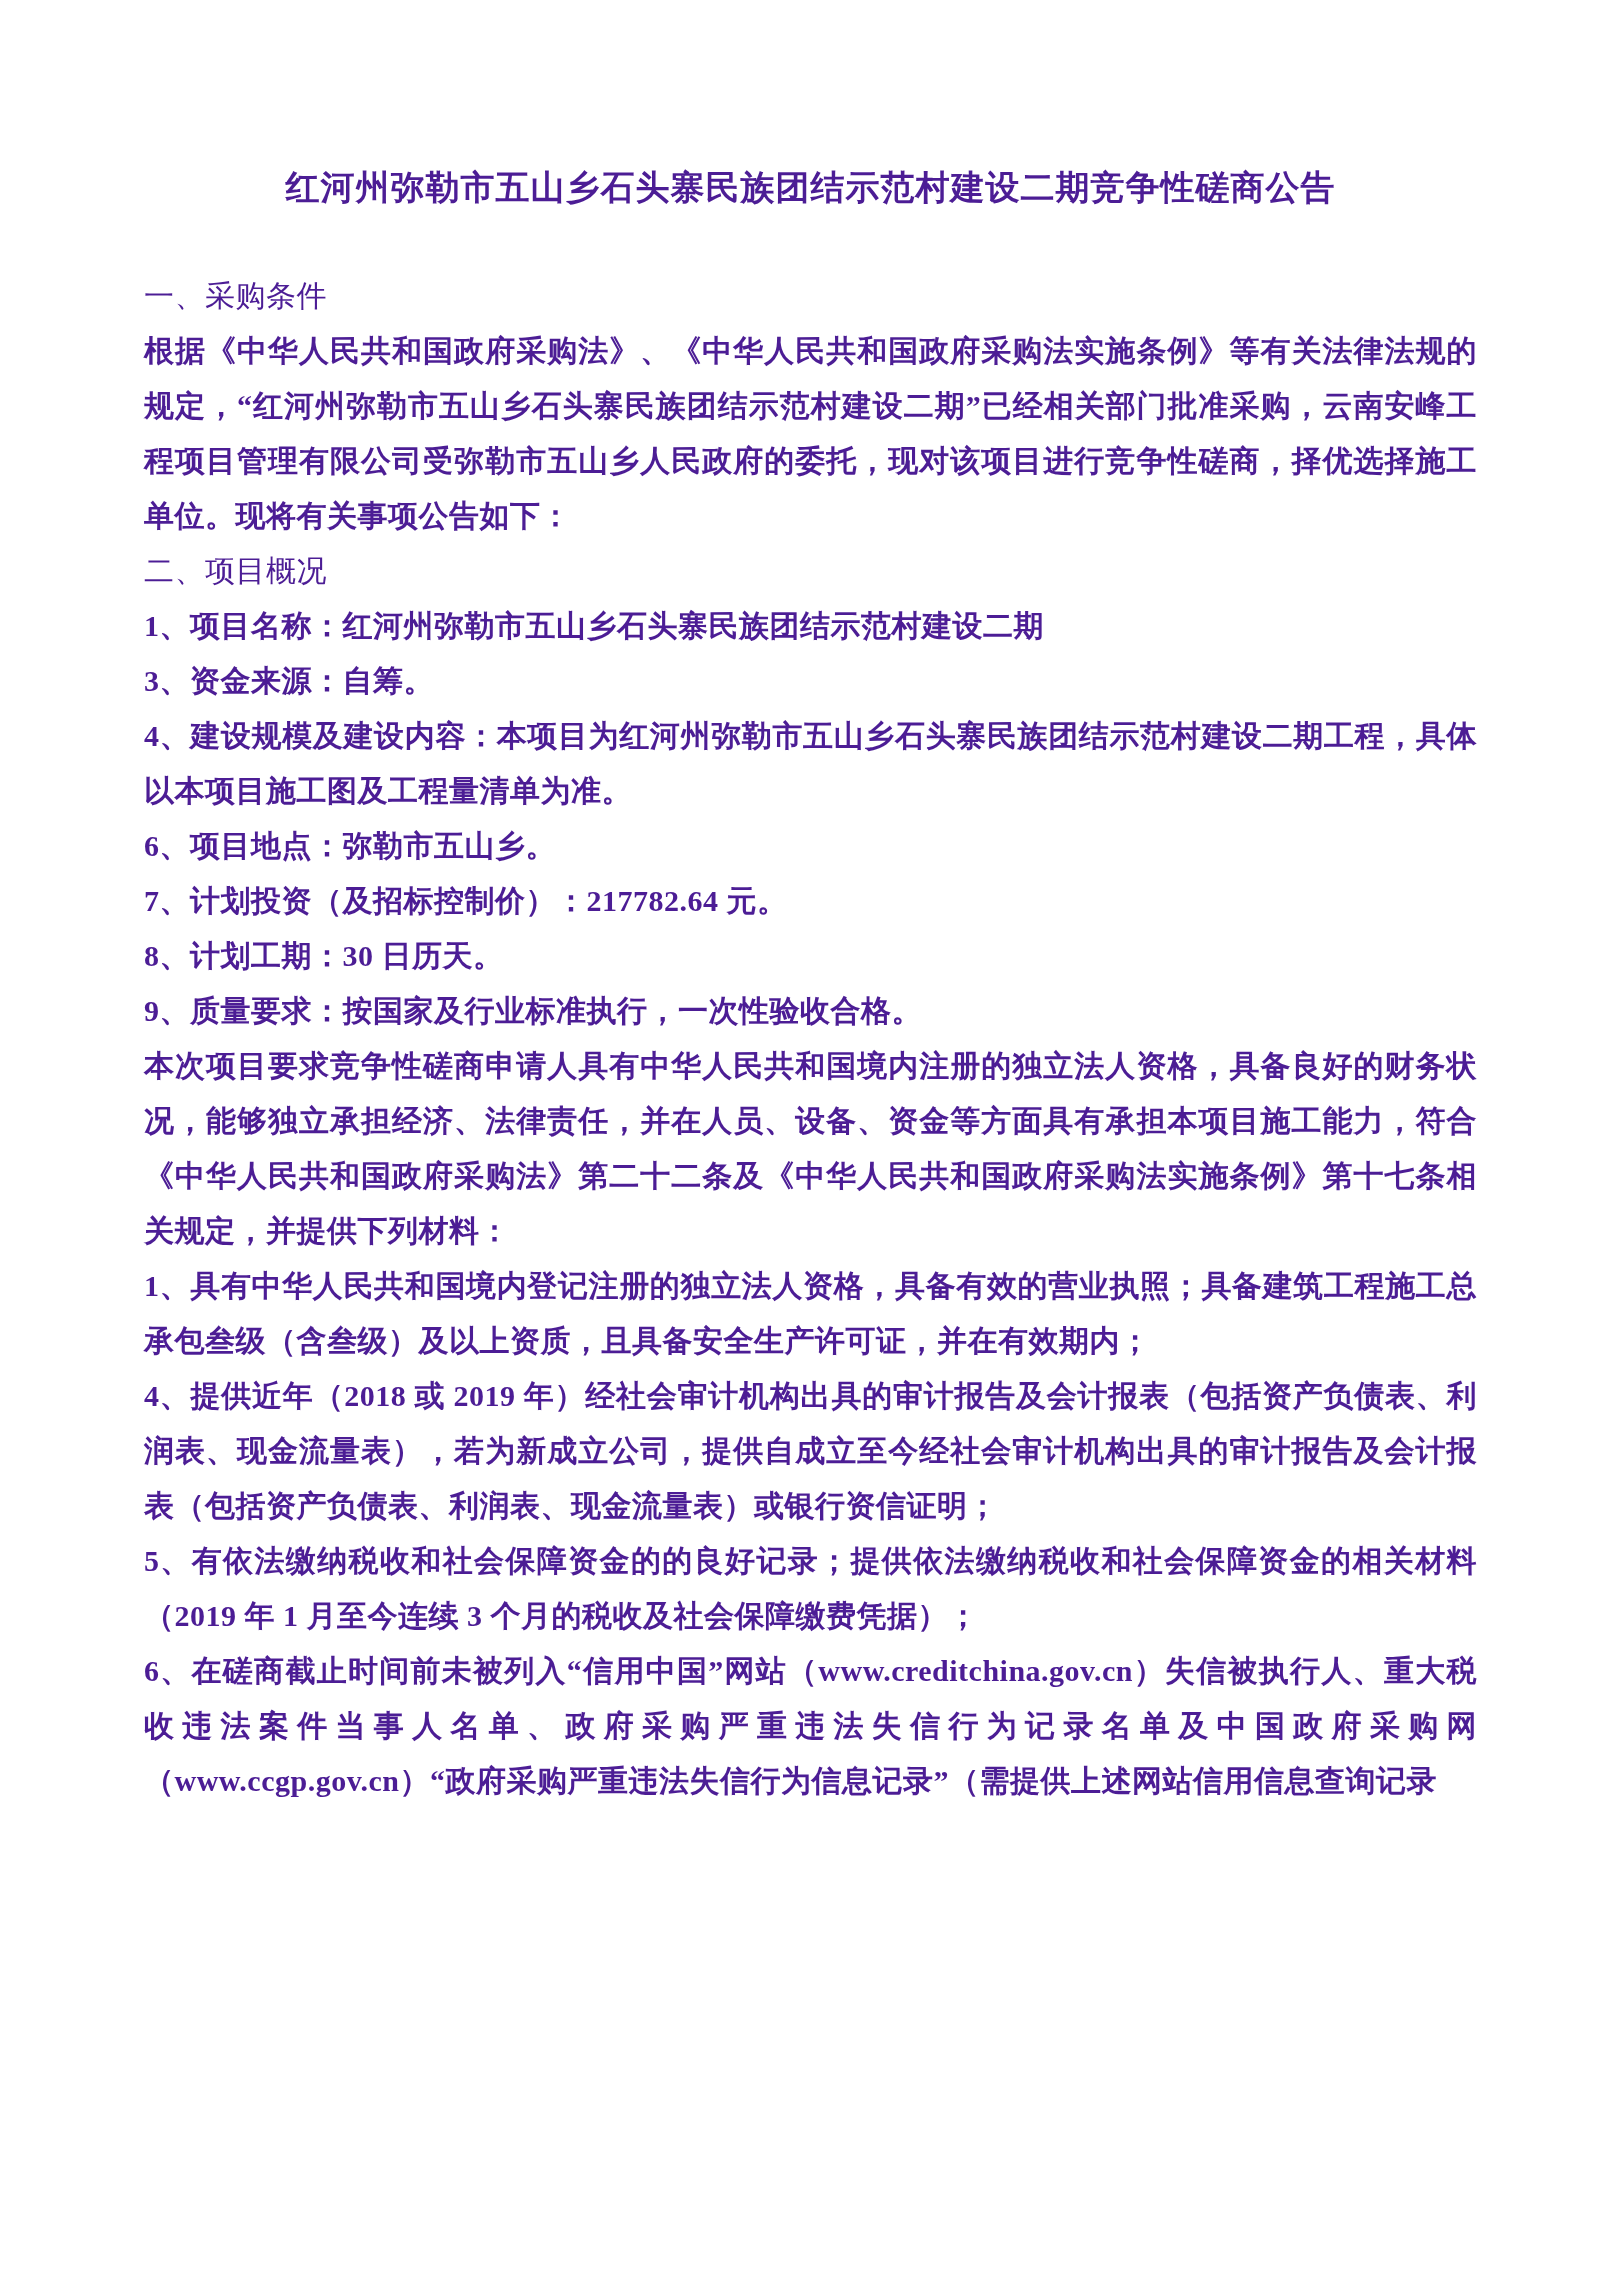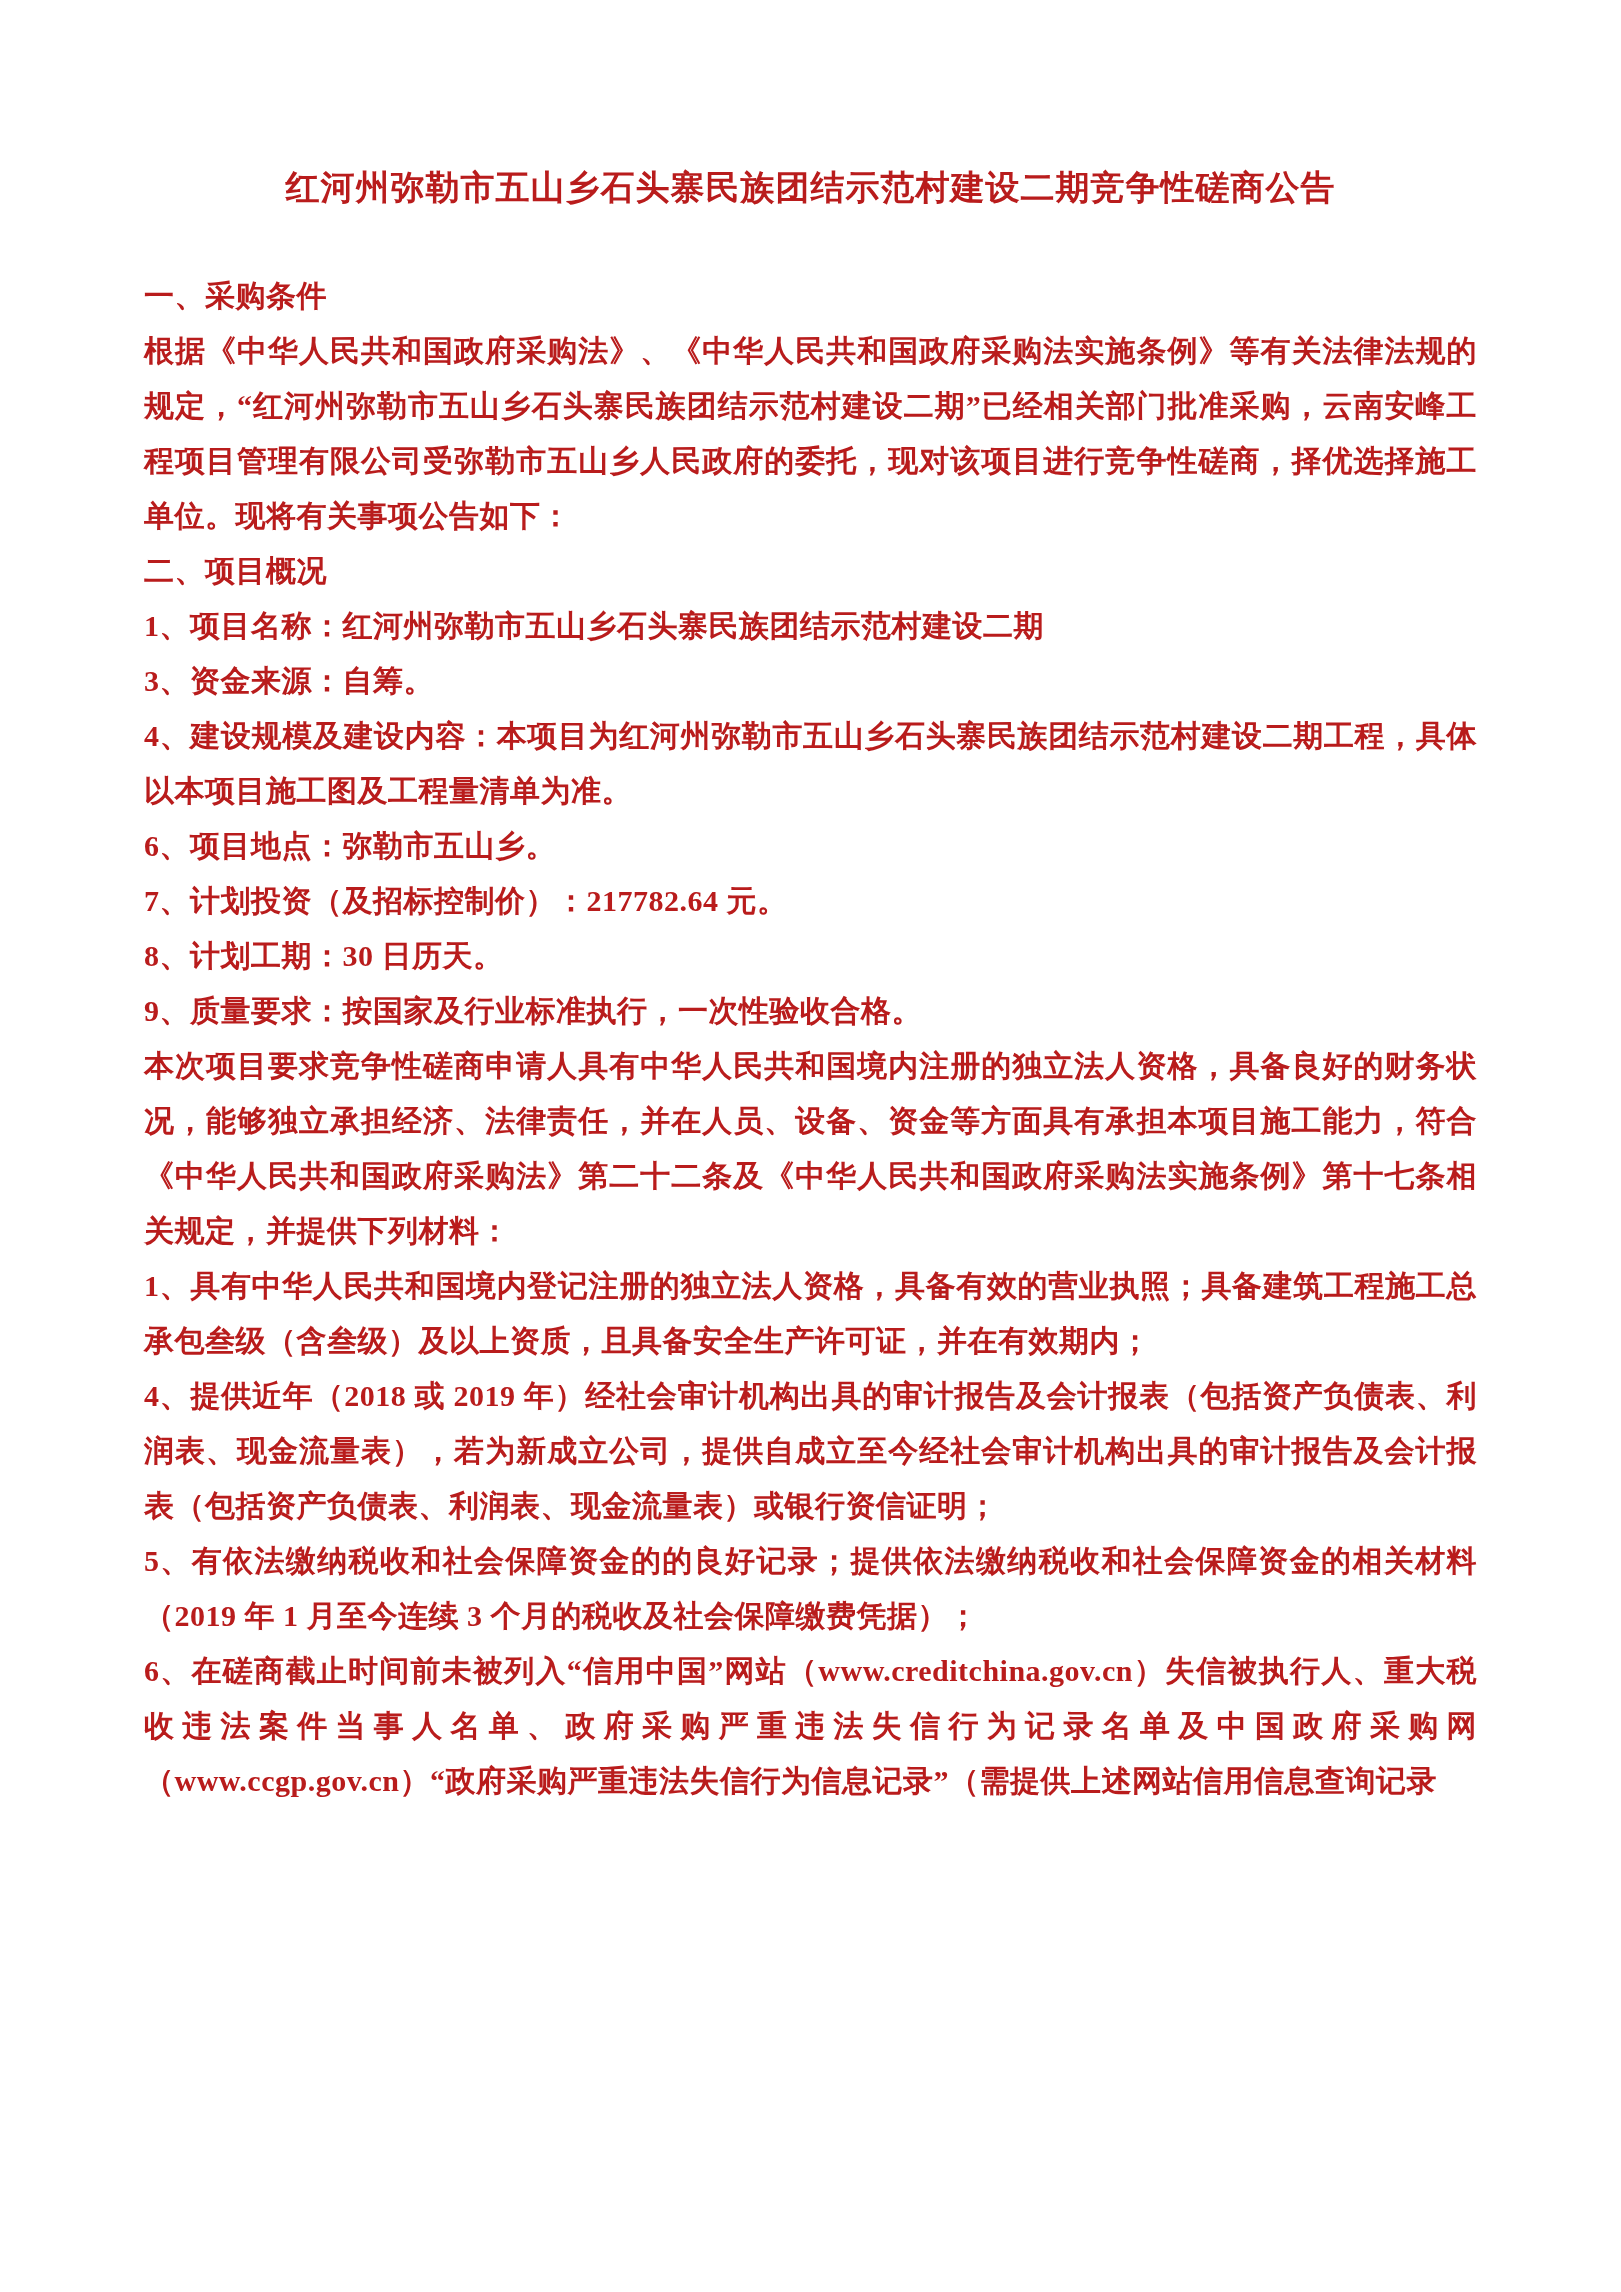--- a/index.html
+++ b/index.html
@@ -5,41 +5,41 @@
   html, body {
     margin: 0;
     padding: 0;
     background: #ffffff;
   }
   .page {
     position: relative;
     width: 1621px;
     height: 2293px;
     background: #ffffff;
-    color: #b91c1c;
+    color: #4c1d95;
     font-family: "Liberation Serif", "DejaVu Serif", serif;
     overflow: hidden;
   }
   .doc {
     position: absolute;
     left: 144px;
     top: 163px;
     width: 1333px;
   }
   .doc-title {
     font-size: 34px;
     font-weight: 700;
     line-height: 49px;
     text-align: center;
     margin: 0 0 56px 0;
     letter-spacing: 1px;
   }
   .heading {
     font-size: 30px;
-    font-weight: 700;
+    font-weight: 400;
     line-height: 55px;
     text-align: left;
     letter-spacing: 0.5px;
   }
   .para {
     font-size: 30px;
     font-weight: 700;
     line-height: 55px;
     text-align: justify;
     text-justify: inter-ideograph;

